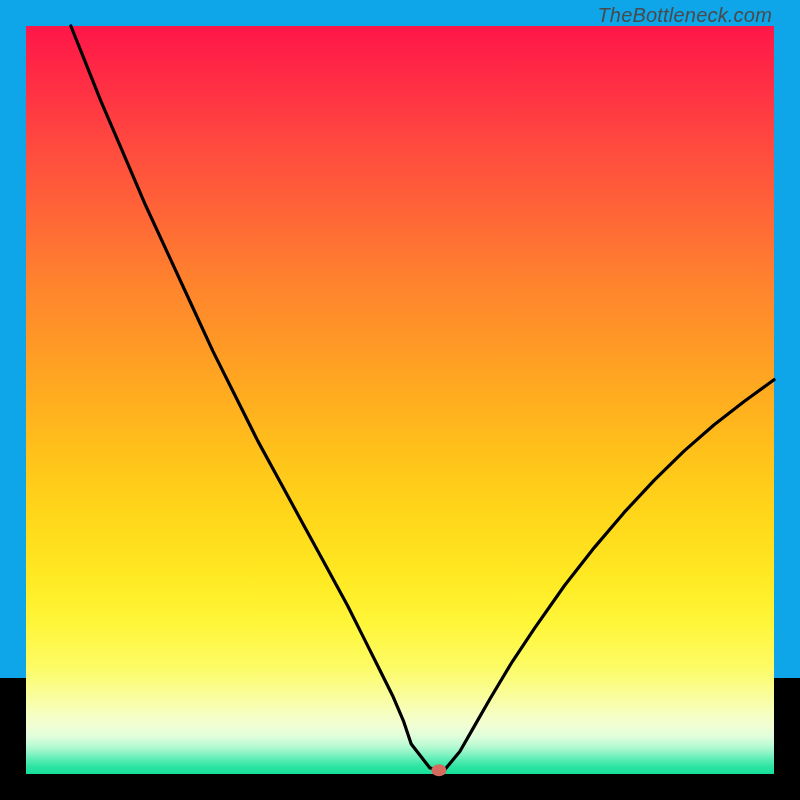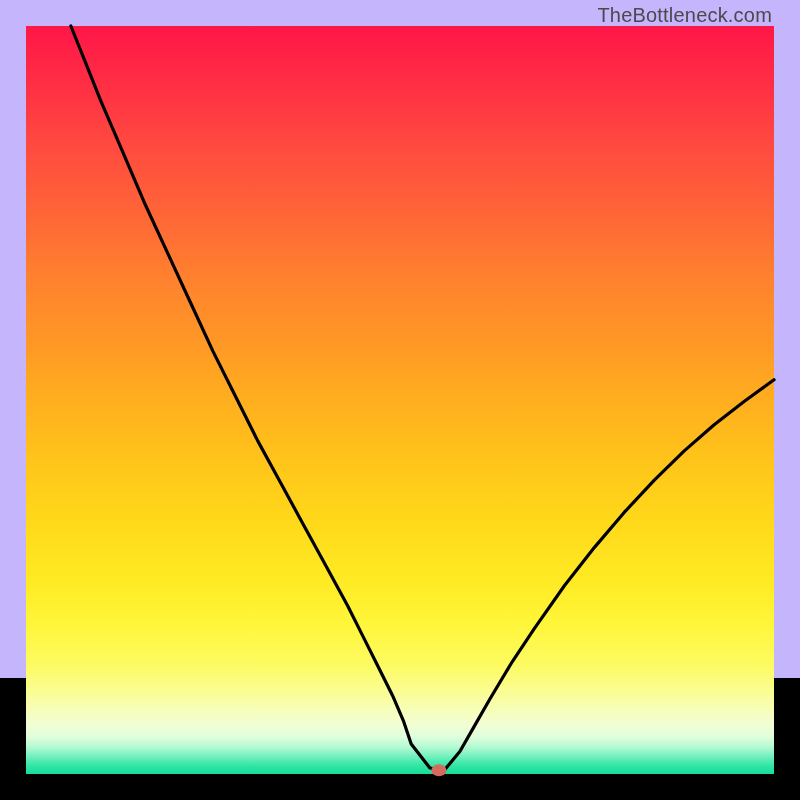--- a/index.html
+++ b/index.html
@@ -9,21 +9,22 @@
     height: 800px;
     overflow: hidden;
     background: #000;
     font-family: Arial, Helvetica, sans-serif;
   }
   .frame {
     position: absolute;
     left: 0; top: 0;
     width: 800px;
     height: 678px;
-    background: #c4b5fd;
+    background: #0ea5e9;
+    font-style: italic;
   }
   .plot {
     position: absolute;
     left: 26px;
     top: 26px;
     width: 748px;
     height: 748px;
     background: linear-gradient(
       to bottom,
       #ff1648 0%,

